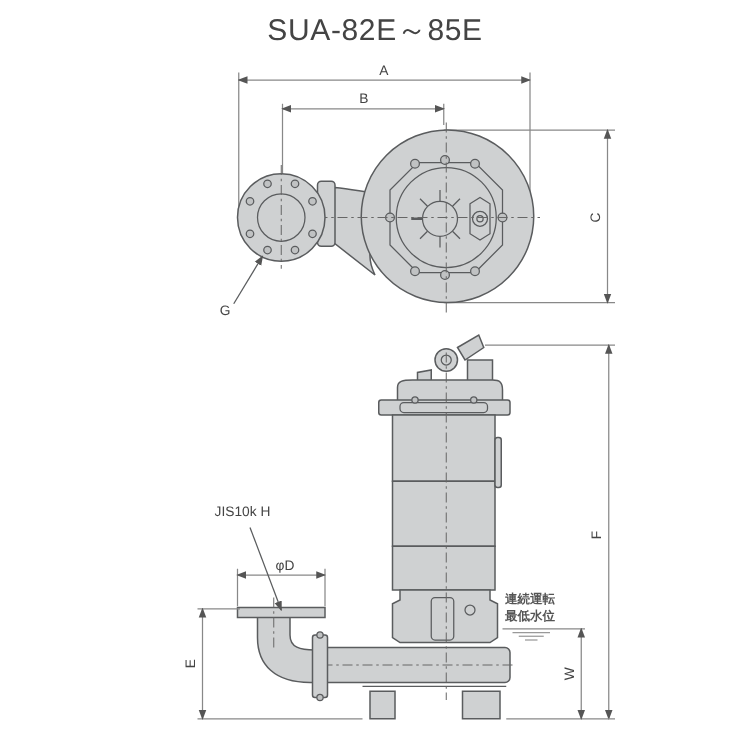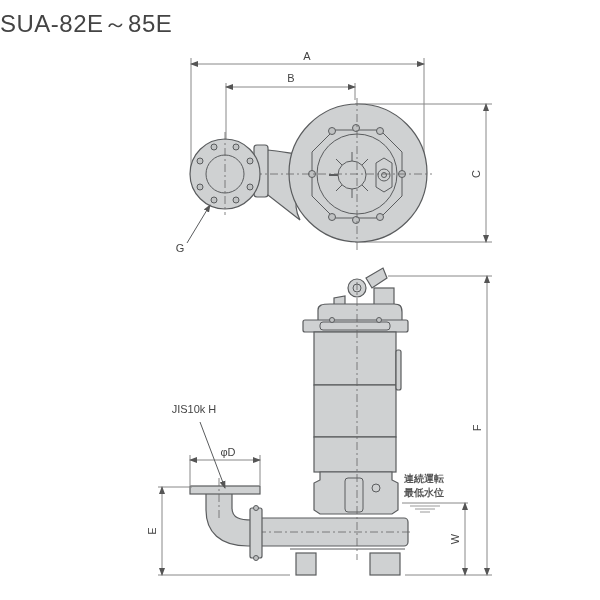--- a/index.html
+++ b/index.html
@@ -1,17 +1,17 @@
 <!DOCTYPE html>
 <html><head>
 <meta charset="utf-8">
 <style>
   html, body { margin: 0; padding: 0; background: #ffffff; }
   body { width: 600px; height: 600px; overflow: hidden; position: relative; font-family: "Liberation Sans", sans-serif; }
-  #title { position: absolute; left: 0; top: 8px; width: 600px; font-size: 24px; color: #444; letter-spacing: 0.5px; }
+  #title { position: absolute; left: 0; top: 8px; width: 600px; text-align: center; font-size: 24px; color: #444; letter-spacing: 0.5px; }
   svg { position: absolute; left: 0; top: 0; }
   .lbl { font-family: "Liberation Sans", sans-serif; font-size: 11px; fill: #444; }
   .jp { font-family: "DejaVu Sans", sans-serif; font-size: 10px; fill: #555; font-weight: bold; }
   .body { fill: #cfd1d2; stroke: #5a5c5e; stroke-width: 1.2; }
   .dim { stroke: #888; stroke-width: 1; fill: none; }
   .cl { stroke: #666; stroke-width: 0.8; stroke-dasharray: 8 3 2 3; fill: none; }
   .ln { stroke: #5a5c5e; stroke-width: 1; fill: none; }
   .bolt { fill: #c0c2c3; stroke: #5a5c5e; stroke-width: 1; }
 </style>
 </head>

